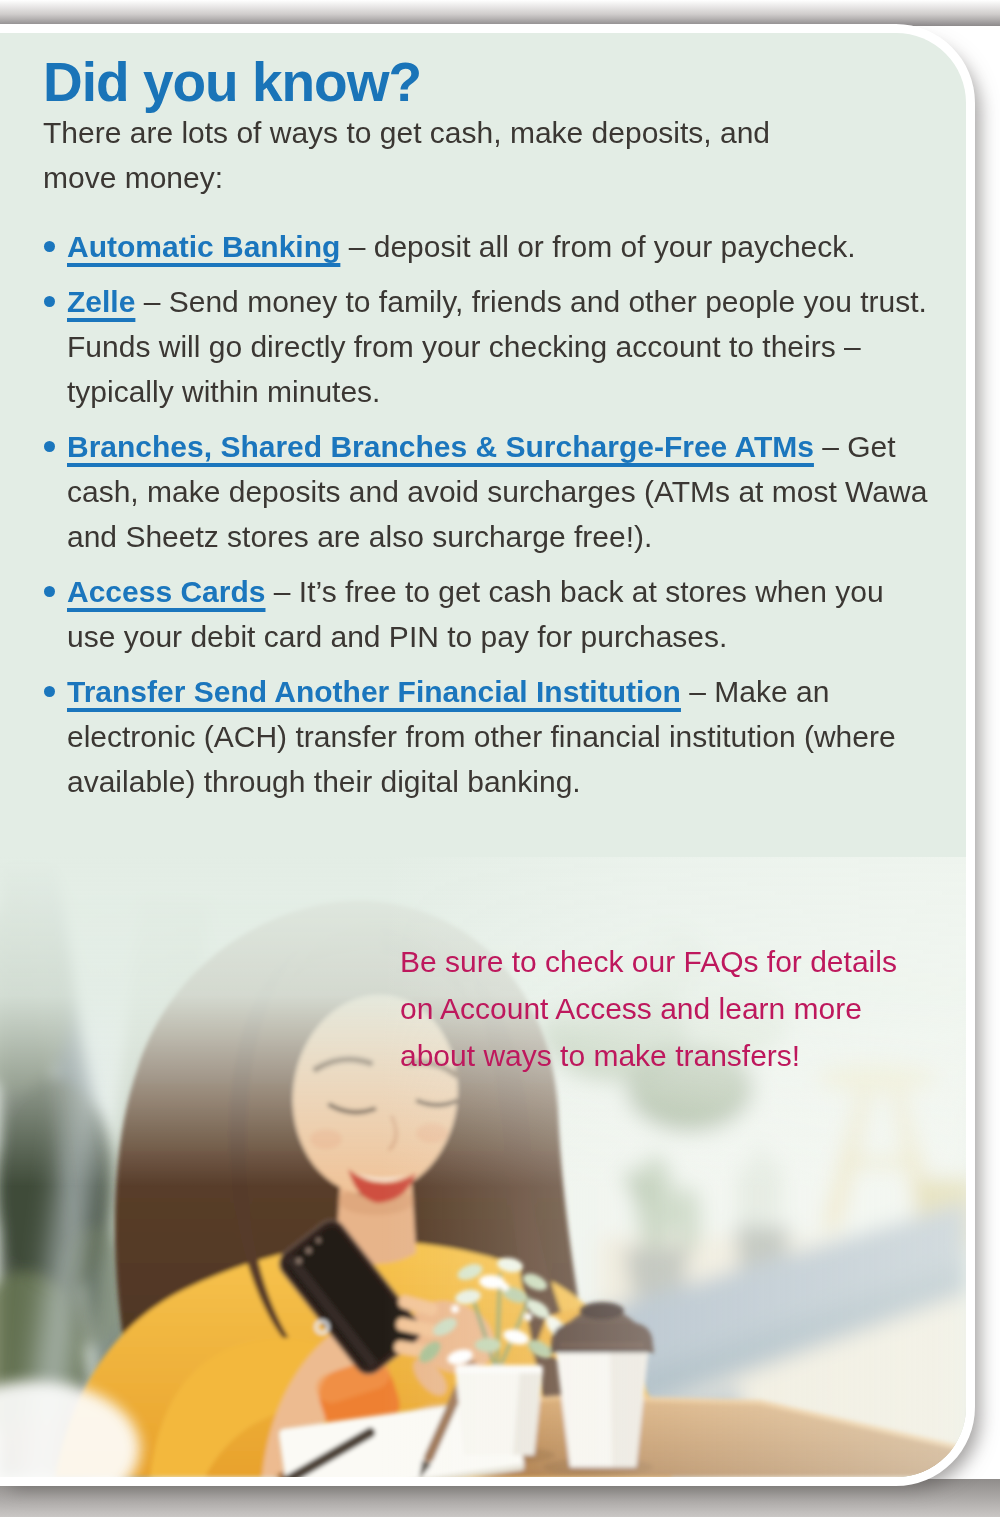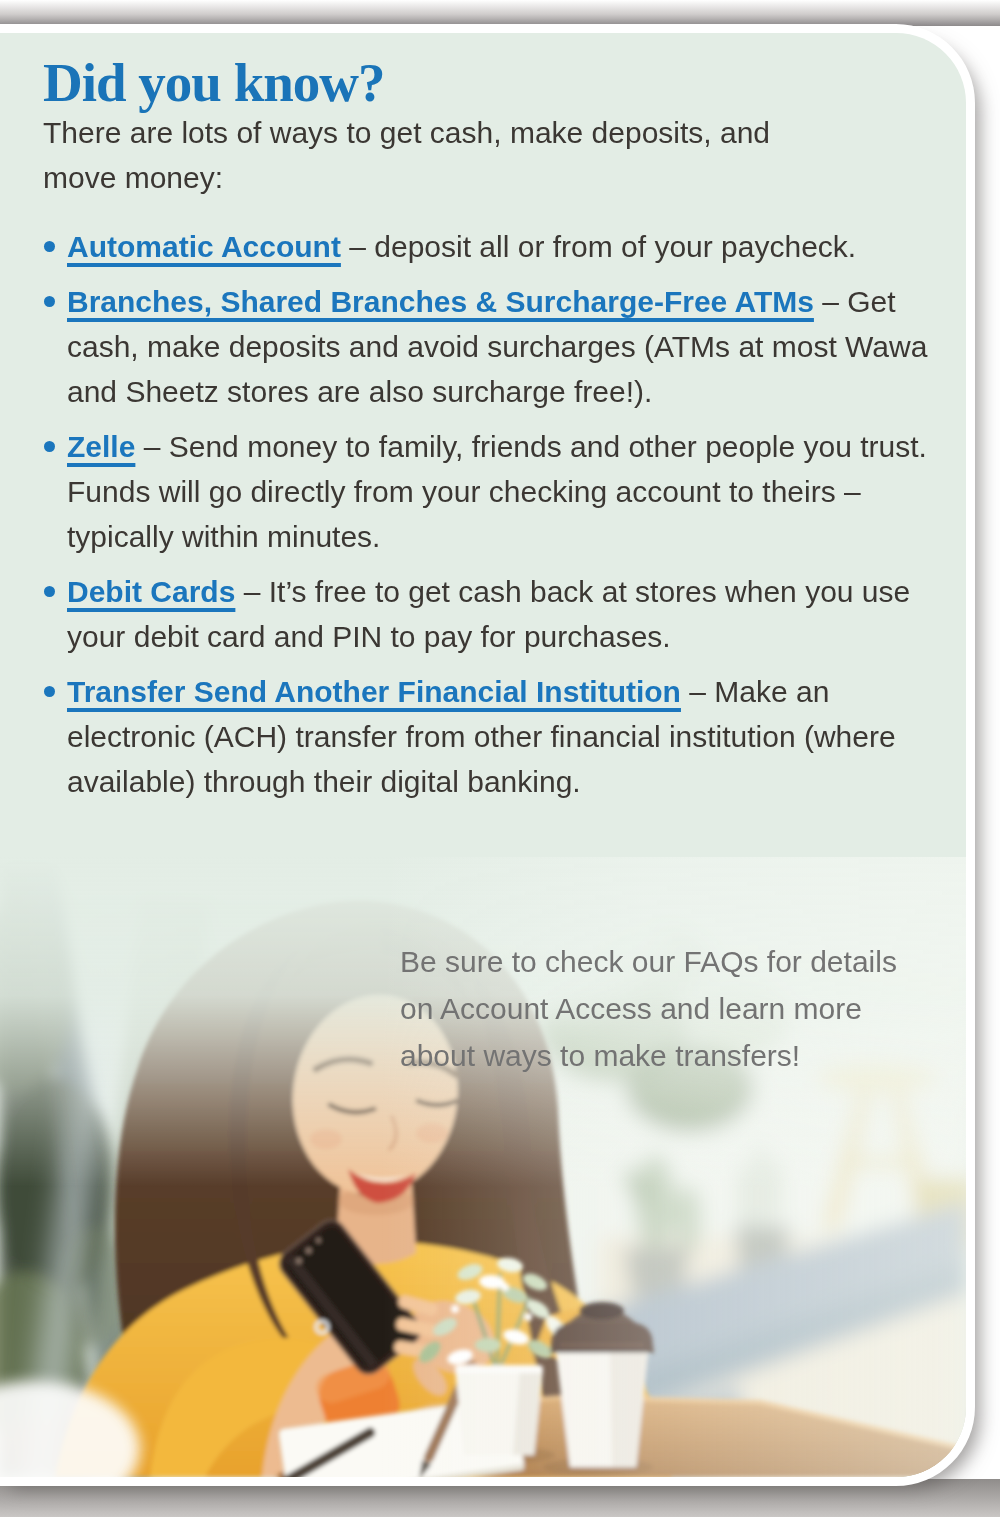--- a/index.html
+++ b/index.html
@@ -28,21 +28,21 @@
   }
   .card{
     position:absolute;left:0;top:33px;width:966px;height:1444px;
     background:var(--card-bg);
     border-radius:0 70px 70px 0;
     box-shadow:0 0 0 9px #ffffff, 12px 10px 18px 2px rgba(88,84,82,.55);
     overflow:hidden;z-index:2;
   }
   .content{position:relative;padding:22px 48px 0 43px;z-index:3;}
   h1.title{
-    font-family:Liberation Serif, serif;font-weight:bold;
+    font-family:Liberation Sans, sans-serif;font-weight:bold;
     font-size:55px;line-height:1;color:var(--heading-blue);
     letter-spacing:-1px;
   }
   p.intro{
     margin-top:0;width:800px;
     font-size:30px;line-height:45px;color:var(--body-text);
   }
   ul.bullets{margin-top:24px;list-style:none;width:896px;}
   ul.bullets li{
     position:relative;padding-left:24px;margin-bottom:10px;
@@ -57,21 +57,21 @@
     text-decoration:underline;text-decoration-color:var(--link-blue);
     text-decoration-thickness:4px;text-underline-offset:6px;
     cursor:pointer;
   }
   .photo{
     position:absolute;left:0;bottom:0;width:966px;height:620px;z-index:1;
   }
   .photo svg{display:block;width:966px;height:620px;}
   .photo-note{
     position:absolute;left:400px;top:905px;width:535px;z-index:4;
-    font-size:30px;line-height:47px;color:#737373;
+    font-size:30px;line-height:47px;color:#be185d;
   }
 </style>
 </head>
 <body>
 
 <div class="page">
 
   <div class="shadow-top"></div>
   <div class="shadow-bottom"></div>
 
@@ -270,33 +270,33 @@
         <rect x="0" y="0" width="966" height="330" fill="url(#gFadeTop)"></rect>
         <rect x="380" y="0" width="586" height="620" fill="url(#gVeilR)"></rect>
       </svg>
     </div>
 
     <div class="content">
       <h1 class="title">Did you know?</h1>
       <p class="intro">There are lots of ways to get cash, make deposits, and move money:</p>
       <ul class="bullets">
         <li>
-          <span class="blink">Automatic Account</span>
+          <span class="blink">Automatic Banking</span>
           <span>– deposit all or from of your paycheck.</span>
+        </li>
+        <li>
+          <span class="blink">Zelle</span>
+          <span>– Send money to family, friends and other people you trust. Funds will go directly from your checking account to theirs – typically within minutes.</span>
         </li>
         <li>
           <span class="blink">Branches, Shared Branches &amp; Surcharge-Free ATMs</span>
           <span>– Get cash, make deposits and avoid surcharges (ATMs at most Wawa and Sheetz stores are also surcharge free!).</span>
         </li>
         <li>
-          <span class="blink">Zelle</span>
-          <span>– Send money to family, friends and other people you trust. Funds will go directly from your checking account to theirs – typically within minutes.</span>
-        </li>
-        <li>
-          <span class="blink">Debit Cards</span>
+          <span class="blink">Access Cards</span>
           <span>– It’s free to get cash back at stores when you use your debit card and PIN to pay for purchases.</span>
         </li>
         <li>
           <span class="blink">Transfer Send Another Financial Institution</span>
           <span>– Make an electronic (ACH) transfer from other financial institution (where available) through their digital banking.</span>
         </li>
       </ul>
     </div>
 
     <div class="photo-note">Be sure to check our FAQs for details on Account Access and learn more about ways to make transfers!</div>

